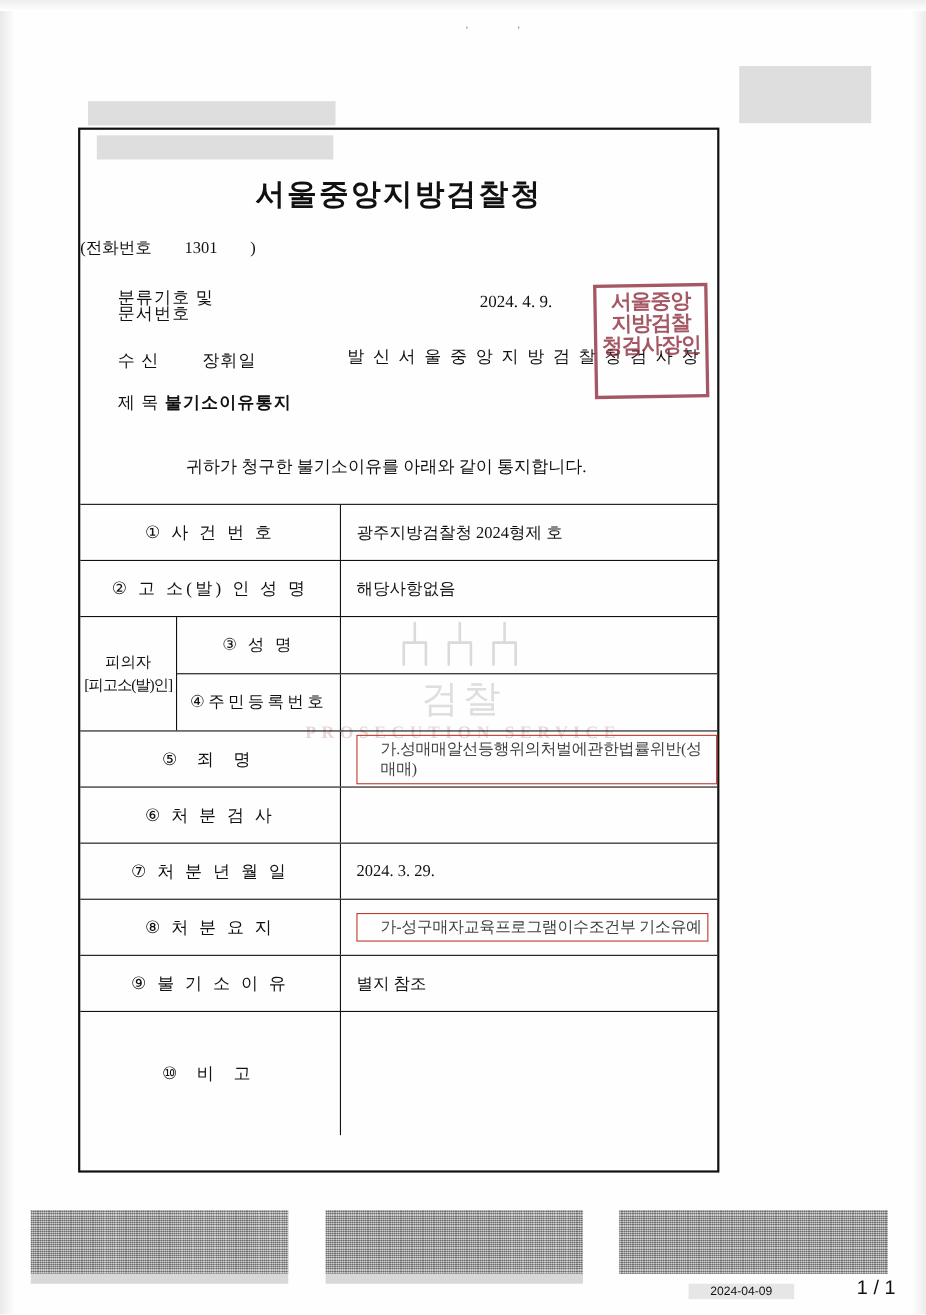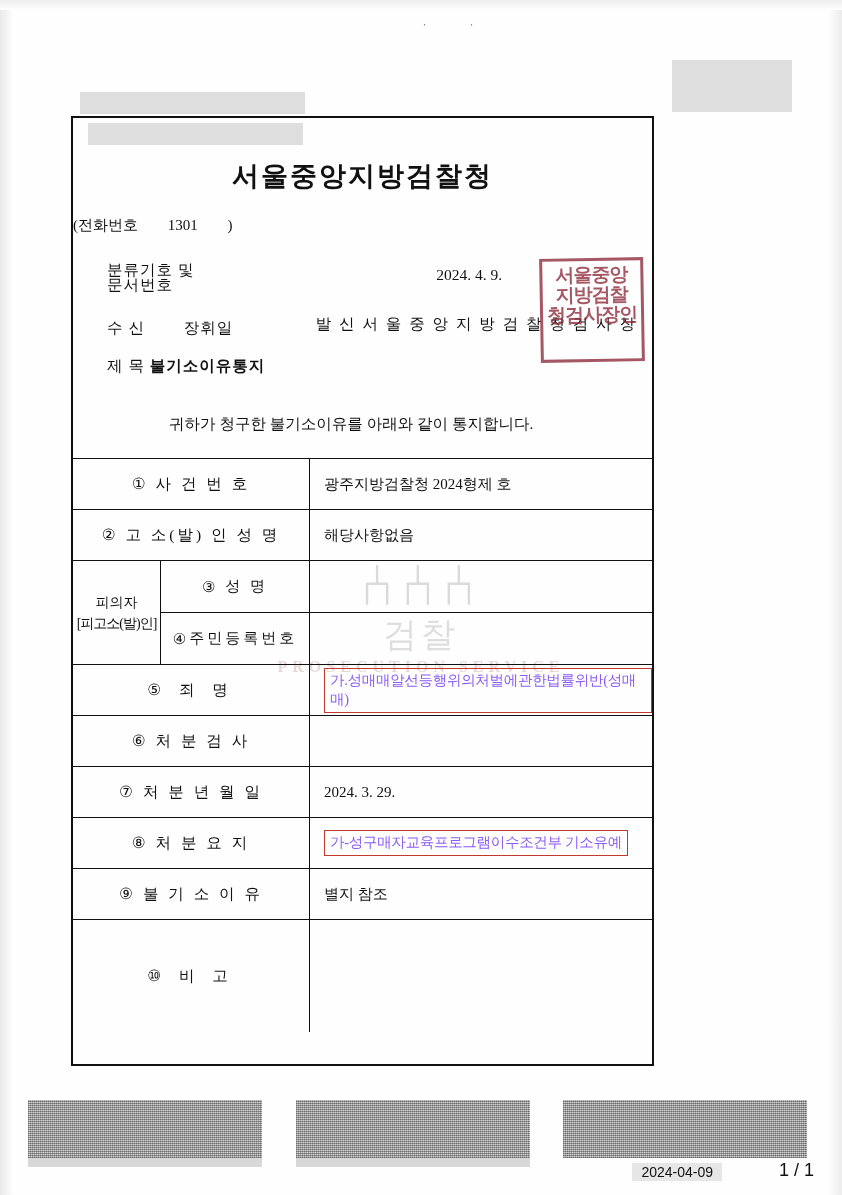--- a/index.html
+++ b/index.html
@@ -141,43 +141,43 @@
   .suspect-wrap{
     display:flex;border-bottom:1.6px solid #111;
   }
   .suspect-right{flex:1;display:flex;flex-direction:column;}
   .suspect-sub{display:flex;min-height:51px;}
   .suspect-sub + .suspect-sub{border-top:1.6px solid #111;}
 
   .redbox{
     display:inline-block;
     border:1.5px solid #c0392b;
-    padding:2px 5px 3px 5px;
-    color:#8b5cf6;
+    padding:2px 5px 3px 21px;
+    color:#404040;
     font-size:14.5px;
     letter-spacing:-0.3px;
   }
   .row.last{border-bottom:none;min-height:112px;}
 
   
   .strip{
     position:absolute;
     height:58px;
     background:
       repeating-linear-gradient(0deg, rgba(0,0,0,.30) 0 1px, rgba(255,255,255,.25) 1px 2px),
       repeating-linear-gradient(90deg, rgba(0,0,0,.22) 0 1px, rgba(255,255,255,.3) 1px 2px),
       #9a9a9a;
     opacity:.85;
   }
   .strip-under{
     position:absolute;height:9px;background:#d8d8d8;
   }
   .footer-date{
     position:absolute;right:120px;bottom:14px;
-    font-size:14px;background:#e6e6e6;padding:1px 9px;
+    font-size:11px;background:#e6e6e6;padding:1px 20px;
     font-family:"Liberation Sans", sans-serif;
   }
   .footer-page{
     position:absolute;right:28px;bottom:14px;
     font-size:18px;
     font-family:Liberation Sans, sans-serif;
   }
 
   
   .watermark{

